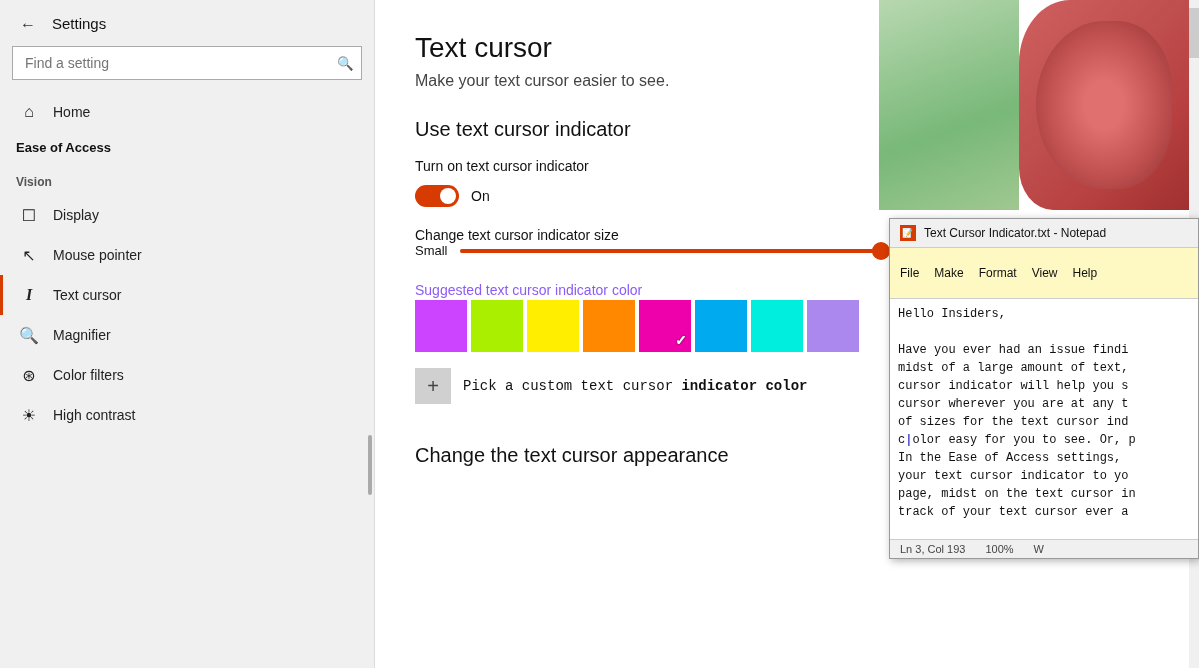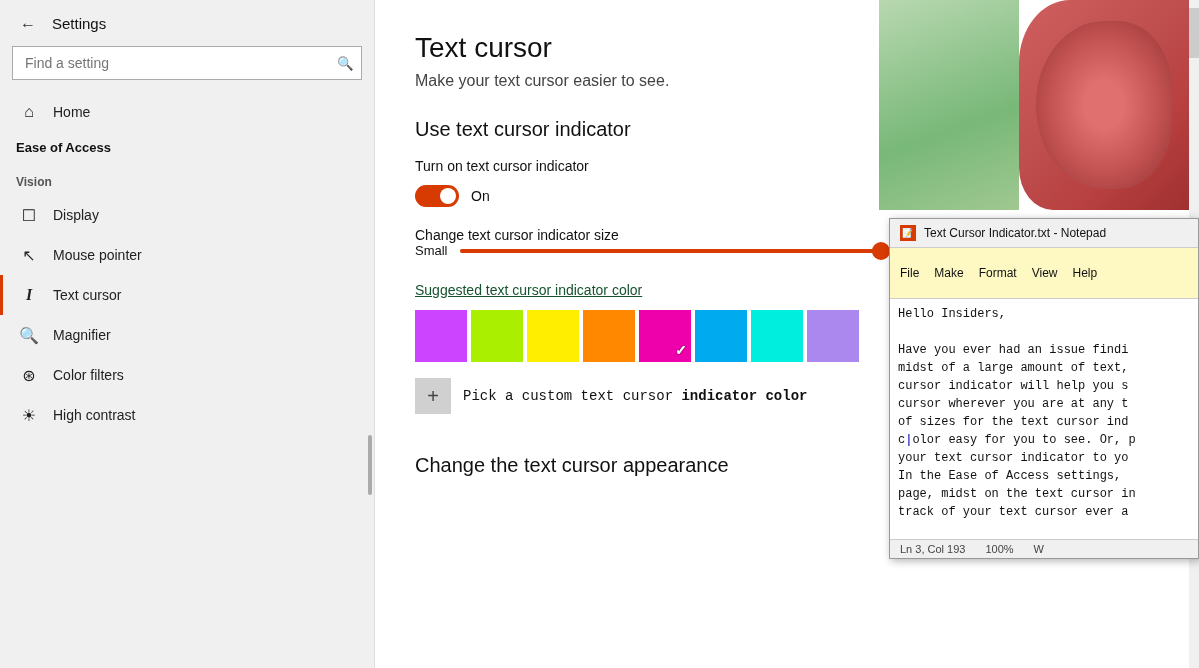--- a/index.html
+++ b/index.html
@@ -212,23 +212,22 @@
       background: #d83b01;
       border-radius: 50%;
       position: absolute;
       top: -7px;
       left: 63%;
       cursor: pointer;
     }
 
     .color-section-label {
       font-size: 14px;
-      color: #14532d;
-      margin-bottom: 12px;
-      text-decoration: underline;
+      color: #8b5cf6;
+      margin-bottom: 2px;
     }
 
     .color-swatches {
       display: flex;
       gap: 4px;
       margin-bottom: 16px;
     }
 
     .color-swatch {
       width: 52px;
@@ -507,22 +506,22 @@
     </div>
     <div class="notepad-content" id="notepad-text">
         <div>Hello Insiders,</div>
         <div>&nbsp;</div>
         <div>Have you ever had an issue findi</div>
         <div>midst of a large amount of text,</div>
         <div>cursor indicator will help you s</div>
         <div>cursor wherever you are at any t</div>
         <div>of sizes for the text cursor ind</div>
         <div>c<span style="color: rgb(80, 80, 204); font-weight: bold;">|</span>olor easy for you to see. Or, p</div>
+        <div>In the Ease of Access settings,</div>
         <div>your text cursor indicator to yo</div>
-        <div>In the Ease of Access settings,</div>
         <div>page, midst on the text cursor in</div>
         <div>track of your text cursor ever a</div>
       </div>
     <div class="notepad-statusbar">
       <span>Ln 3, Col 193</span>
       <span>100%</span>
       <span>W</span>
     </div>
   </div>
 

